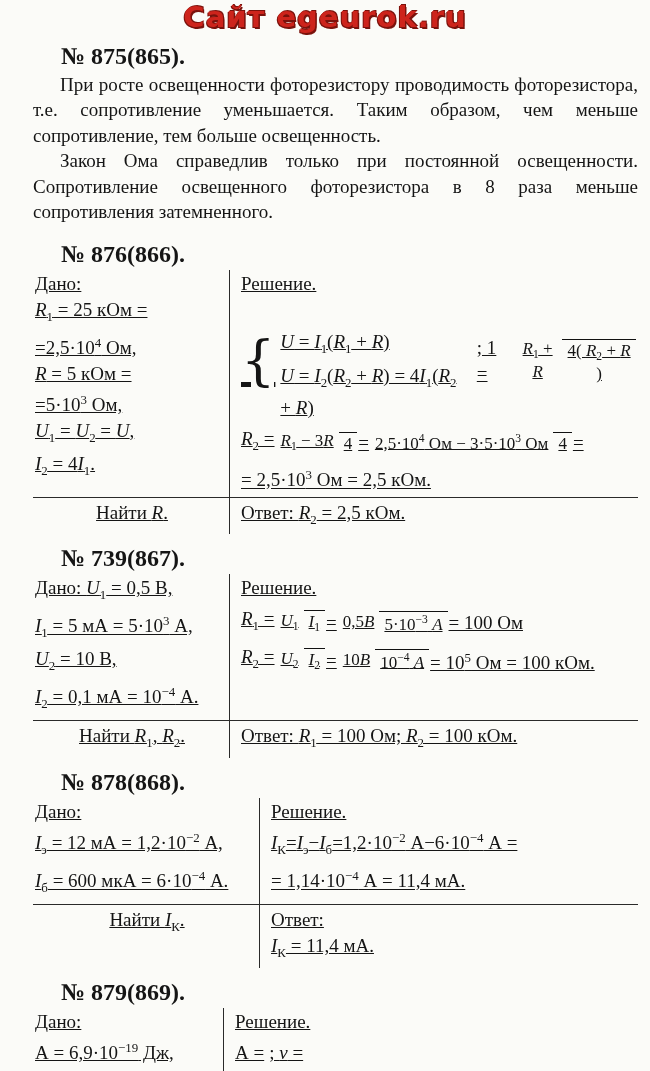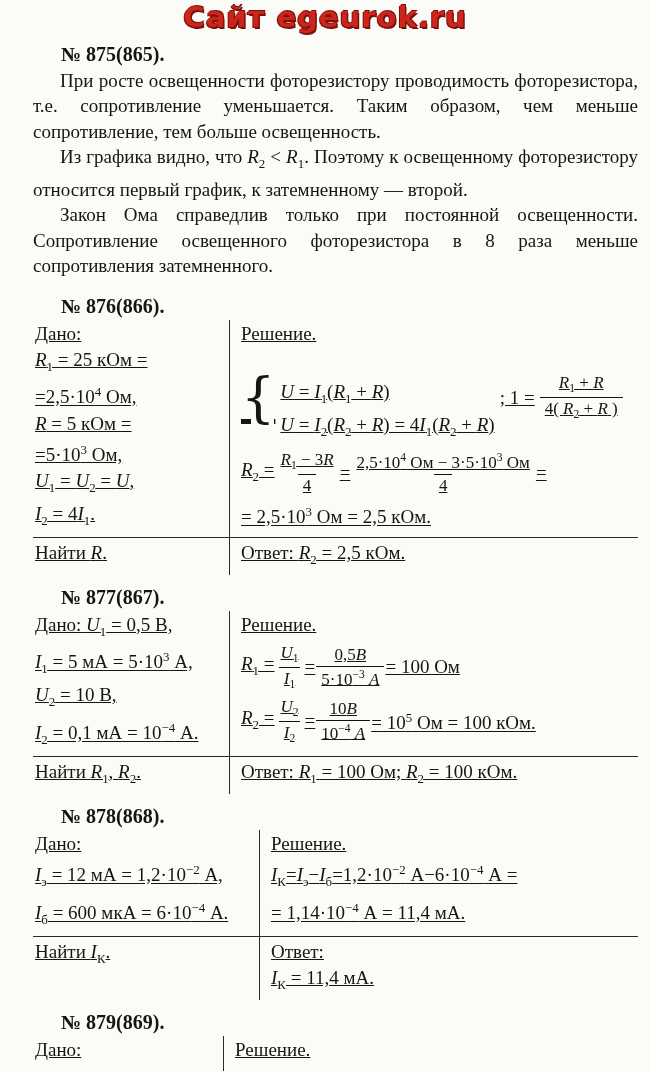--- a/index.html
+++ b/index.html
@@ -11,56 +11,55 @@
   }
   .page{width:650px;height:1071px;position:relative;}
   
   .site{
     text-align:center;
     font-family:"DejaVu Sans","Liberation Sans",sans-serif;
     font-weight:bold;font-size:29px;letter-spacing:1px;line-height:1.1;
   }
   .site-top{padding-top:2px;color:#cd241c;text-shadow:1.5px 1.5px 0 #7a120c,-1px 1px 0 #7a120c,1px -1px 0 #7a120c;}
   .content{margin:6px 12px 0 33px;}
-  .ptitle{font-weight:bold;font-size:20px;margin:0 0 2px 28px;}
+  .ptitle{font-weight:bold;font-size:24px;margin:0 0 2px 28px;}
   p.body-par{margin:0;text-align:justify;text-indent:27px;line-height:25.5px;}
   .prob{margin-top:11px;}
   .tbl{display:grid;line-height:26px;text-decoration:underline;}
   .tbl .g{grid-column:1;padding:1px 6px 3px 2px;}
   .tbl .s{grid-column:2;border-left:1.6px solid #2a2a2a;padding:1px 2px 3px 11px;}
-  .tbl .f{grid-column:1;border-top:1.8px solid #2a2a2a;padding:2px 0 2px 2px;}
+  .tbl .f{grid-column:1;border-top:1.8px solid #2a2a2a;padding:2px 0 2px 2px;text-align:center;}
   .tbl .a{grid-column:2;border-top:1.8px solid #2a2a2a;border-left:1.6px solid #2a2a2a;padding:2px 0 2px 11px;}
   .w876{grid-template-columns:196px 1fr;}
   .w877{grid-template-columns:196px 1fr;}
   .w878{grid-template-columns:226px 1fr;}
   .w879{grid-template-columns:190px 1fr;}
   .gl{display:block;}
   
   .fline{display:flex;align-items:center;gap:1px;margin:5px 0 3px;}
-  .frac{display:inline-flex;flex-direction:column;align-items:center;text-align:center;font-size:17px;line-height:1.18;}
+  .frac{display:inline-flex;flex-direction:row;align-items:center;text-align:center;font-size:17px;line-height:1.18;}
   .frac .num{padding:0 5px 1px;}
   .frac .den{border-top:1.5px solid #111;padding:1px 5px 0;}
   .sysrow{display:flex;align-items:center;gap:5px;margin:4px 0 2px;}
   .brace{font-family:"DejaVu Serif",serif;font-size:54px;font-weight:300;line-height:.85;}
   .syscol{display:flex;flex-direction:column;gap:1px;margin-top:28px;}
   sub,sup{font-size:68%;}
 </style>
 </head>
 <body>
 
 <div class="page">
 
   <div class="site site-top">Сайт egeurok.ru</div>
 
   <div class="content">
 
     <div class="prob" style="margin-top:9px;">
       <div class="ptitle">№ 875(865).</div>
       <p class="body-par">При росте освещенности фоторезистору проводимость фоторезистора, т.е. сопротивление уменьшается. Таким образом, чем меньше сопротивление, тем больше освещенность.</p>
-      <p class="body-par">Из графика видно, что <i>R</i><sub>2</sub> &lt; <i>R</i><sub>1</sub>. Поэтому к освещенному фоторезистору относится первый график, к затемненному — второй.</p>
       <p class="body-par">Закон Ома справедлив только при постоянной освещенности. Сопротивление освещенного фоторезистора в 8 раза меньше сопротивления затемненного.</p>
     </div>
 
     <div class="prob" style="margin-top:16px;">
       <div class="ptitle">№ 876(866).</div>
       <div class="tbl w876">
         <div class="g">
           <span class="gl">Дано:</span>
           <span class="gl"><i>R</i><sub>1</sub> = 25 кОм =</span>
           <span class="gl">=2,5·10<sup>4</sup> Ом,</span>
@@ -97,21 +96,21 @@
             <span>=</span>
           </div>
           <span class="gl">= 2,5·10<sup>3</sup> Ом = 2,5 кОм.</span>
         </div>
         <div class="f">Найти <i>R</i>.</div>
         <div class="a">Ответ: <i>R</i><sub>2</sub> = 2,5 кОм.</div>
       </div>
     </div>
 
     <div class="prob">
-      <div class="ptitle">№ 877(867).</div>
+      <div class="ptitle">№ 739(867).</div>
       <div class="tbl w877">
         <div class="g">
           <span class="gl">Дано: <i>U</i><sub>1</sub> = 0,5 В,</span>
           <span class="gl"><i>I</i><sub>1</sub> = 5 мА = 5·10<sup>3</sup> А,</span>
           <span class="gl"><i>U</i><sub>2</sub> = 10 В,</span>
           <span class="gl"><i>I</i><sub>2</sub> = 0,1 мА = 10<sup>−4</sup> А.</span>
         </div>
         <div class="s">
           <span class="gl">Решение.</span>
           <div class="fline">

